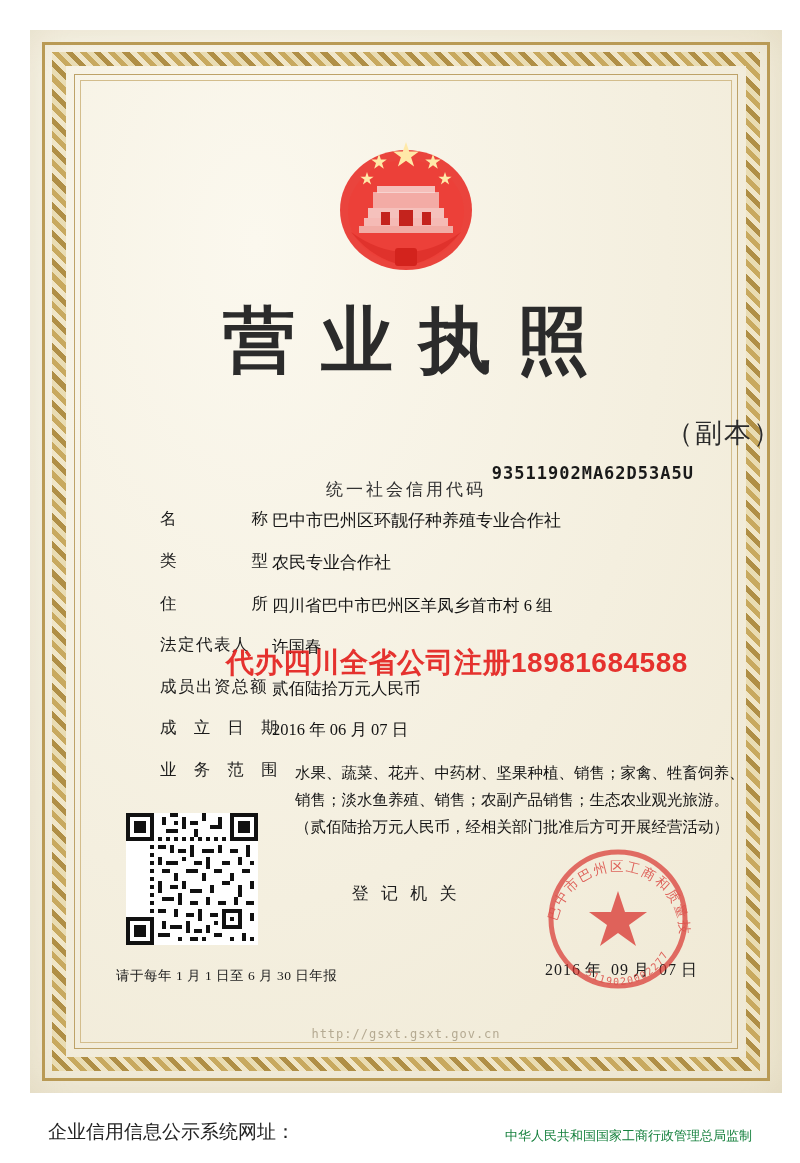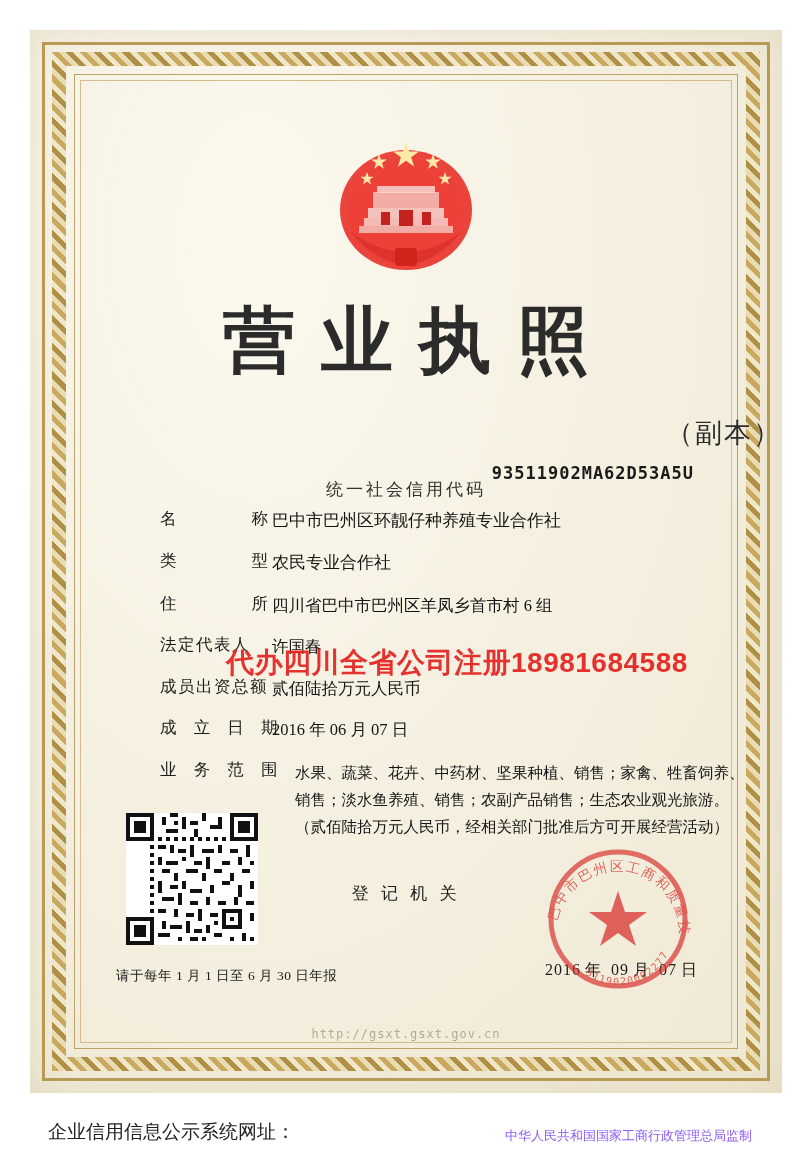--- a/index.html
+++ b/index.html
@@ -238,21 +238,21 @@
     bottom: 18px;
     font-size: 19px;
     color: #222;
     font-family: "Liberation Sans", sans-serif;
   }
   .footer-right {
     position: absolute;
     right: 48px;
     bottom: 18px;
     font-size: 13px;
-    color: #8b5cf6;
+    color: #15803d;
     font-family: "Liberation Sans", sans-serif;
   }
 </style>
 </head>
 <body>
 
 <div class="page">
 
   <div class="cert">
 

